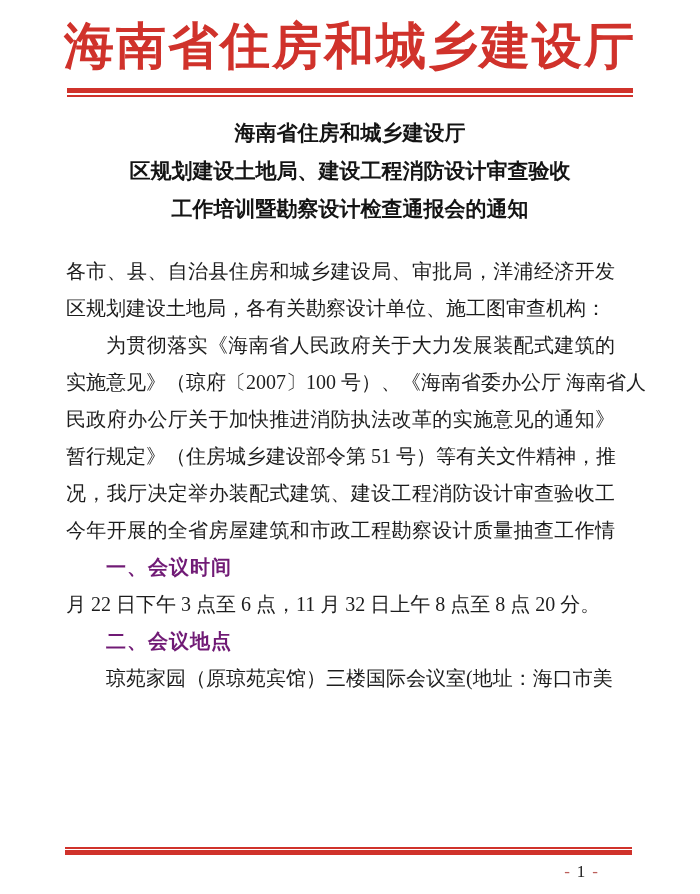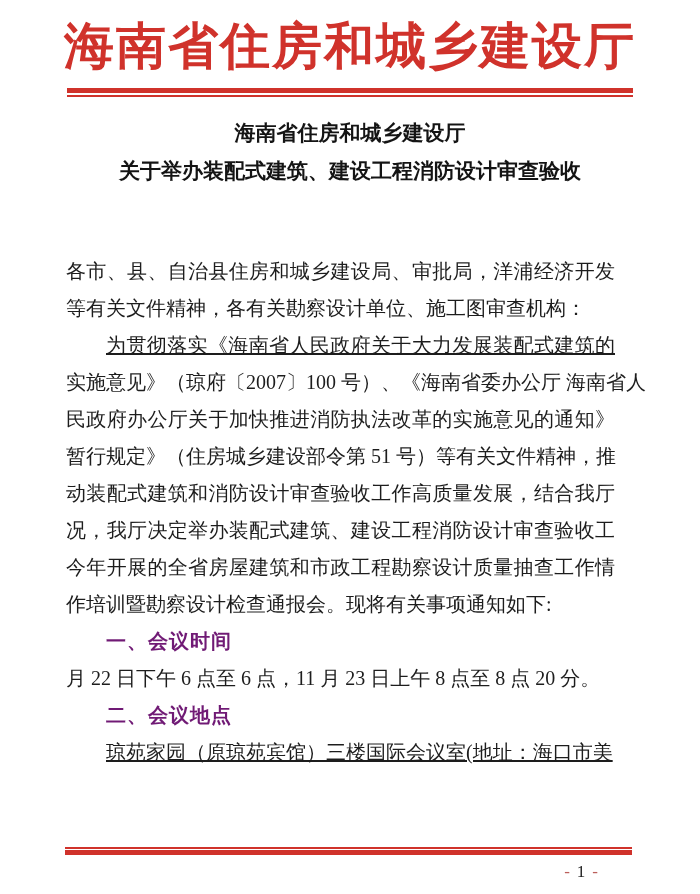--- a/index.html
+++ b/index.html
@@ -43,21 +43,21 @@
     font-size: 20px; line-height: 37px;
     color: #1d1d1d;
   }
   .bline {
     height: 37px;
     text-align: justify;
     text-align-last: justify;
     white-space: nowrap;
   }
   .bline.last { text-align-last: left; }
-  .ind { text-indent: 2em; text-decoration: underline; }
+  .ind { text-indent: 2em; }
   .heading {
     font-family: "Liberation Sans", sans-serif;
     font-weight: 700;
     letter-spacing: 1px;
     color: #701a75;
     text-align-last: left;
     text-indent: 2em;
   }
 
   
@@ -82,38 +82,37 @@
   <div class="masthead">海南省住房和城乡建设厅</div>
 
   <div class="head-rule">
     <div class="thick"></div>
     <div class="gap"></div>
     <div class="thin"></div>
   </div>
 
   <div class="title">
     <div>海南省住房和城乡建设厅</div>
-    <div>关于举办装配式建筑、建设工程消防设计审查验收</div>
+    <div>区规划建设土地局、建设工程消防设计审查验收</div>
+    <div>工作培训暨勘察设计检查通报会的通知</div>
   </div>
 
   <div class="content">
     <div class="bline">各市、县、自治县住房和城乡建设局、审批局，洋浦经济开发</div>
-    <div class="bline last">等有关文件精神，各有关勘察设计单位、施工图审查机构：</div>
+    <div class="bline last">区规划建设土地局，各有关勘察设计单位、施工图审查机构：</div>
 
     <div class="bline ind">为贯彻落实《海南省人民政府关于大力发展装配式建筑的</div>
     <div class="bline">实施意见》（琼府〔2007〕100 号）、《海南省委办公厅 海南省人</div>
     <div class="bline">民政府办公厅关于加快推进消防执法改革的实施意见的通知》</div>
     <div class="bline">暂行规定》（住房城乡建设部令第 51 号）等有关文件精神，推</div>
-    <div class="bline">动装配式建筑和消防设计审查验收工作高质量发展，结合我厅</div>
     <div class="bline">况，我厅决定举办装配式建筑、建设工程消防设计审查验收工</div>
     <div class="bline">今年开展的全省房屋建筑和市政工程勘察设计质量抽查工作情</div>
-    <div class="bline last">作培训暨勘察设计检查通报会。现将有关事项通知如下:</div>
 
     <div class="bline heading">一、会议时间</div>
-    <div class="bline last">月 22 日下午 6 点至 6 点，11 月 23 日上午 8 点至 8 点 20 分。</div>
+    <div class="bline last">月 22 日下午 3 点至 6 点，11 月 32 日上午 8 点至 8 点 20 分。</div>
 
     <div class="bline heading">二、会议地点</div>
     <div class="bline last ind">琼苑家园（原琼苑宾馆）三楼国际会议室(地址：海口市美</div>
   </div>
 
   <div class="foot-rule">
     <div class="thin"></div>
     <div class="gap"></div>
     <div class="thick"></div>
   </div>

